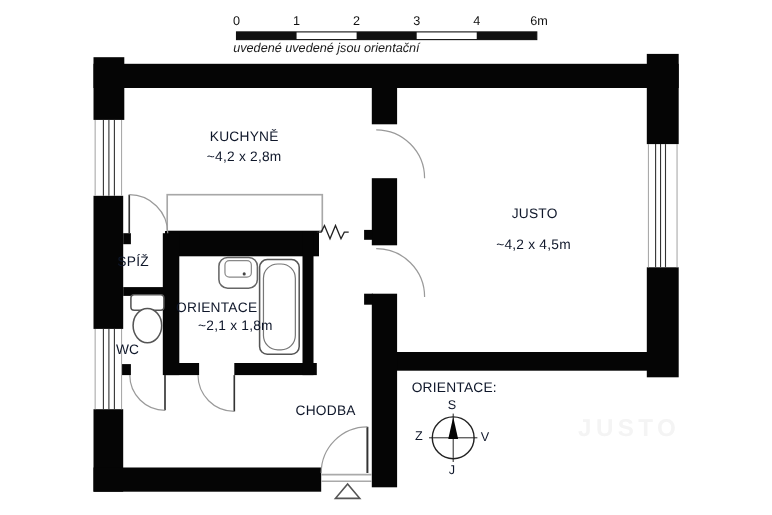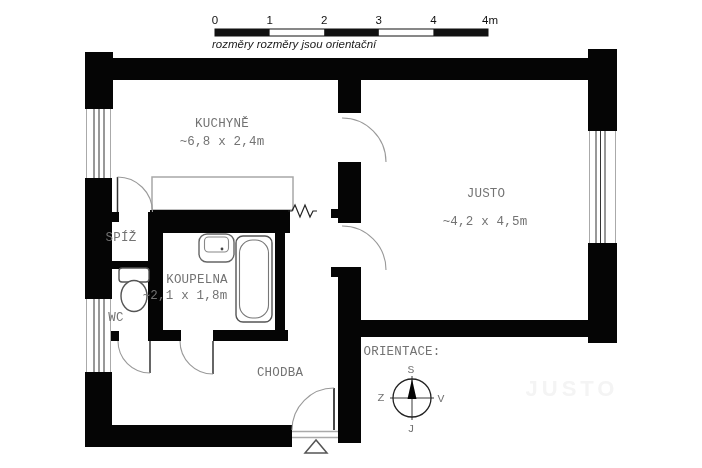--- a/index.html
+++ b/index.html
@@ -3,21 +3,21 @@
 <meta charset="utf-8">
 <style>
   html,body{margin:0;padding:0;background:#fff;}
   .stage{
     position:relative;width:702px;height:468px;background:#ffffff;overflow:hidden;
     font-family:"Liberation Sans", sans-serif;color:#1a1a1a;
   }
   .stage svg{position:absolute;left:0;top:0;}
   .lbl{
     position:absolute;transform:translate(-50%,-50%);
-    white-space:nowrap;font-size:12.5px;color:#737373;letter-spacing:.2px;font-family:Liberation Mono, monospace;
+    white-space:nowrap;font-size:12.5px;color:#0f172a;letter-spacing:.2px;
   }
   .tick{position:absolute;transform:translate(-50%,-50%);font-size:11.5px;color:#111;}
   .caption{position:absolute;left:212px;top:38px;font-size:11.5px;font-style:italic;color:#1a1a1a;}
   .compass-letter{font-size:11.5px;}
   .watermark{
     position:absolute;left:572px;top:389px;transform:translate(-50%,-50%);
     font-size:22px;font-weight:bold;letter-spacing:4px;color:#f4f4f4;
   }
 </style>
 </head>
@@ -131,34 +131,34 @@
       <line x1="390" y1="398" x2="434" y2="398" stroke="#222" stroke-width="0.9"></line>
       <polygon points="412,379 407.5,399 416.5,399" fill="#050505"></polygon>
     </g>
   </svg>
 
   <div class="tick" style="left:215px;top:20px">0</div>
   <div class="tick" style="left:269.6px;top:20px">1</div>
   <div class="tick" style="left:324.2px;top:20px">2</div>
   <div class="tick" style="left:378.8px;top:20px">3</div>
   <div class="tick" style="left:433.4px;top:20px">4</div>
-  <div class="tick" style="left:490px;top:20px">4m</div>
-  <div class="caption">rozměry rozměry jsou orientační</div>
+  <div class="tick" style="left:490px;top:20px">6m</div>
+  <div class="caption">uvedené uvedené jsou orientační</div>
 
   <div class="lbl" style="left:222px;top:124px">KUCHYNĚ</div>
-  <div class="lbl" style="left:222px;top:142px">~6,8 x 2,4m</div>
+  <div class="lbl" style="left:222px;top:142px">~4,2 x 2,8m</div>
   <div class="lbl" style="left:486px;top:194px">JUSTO</div>
   <div class="lbl" style="left:485px;top:222px">~4,2 x 4,5m</div>
-  <div class="lbl" style="left:197px;top:280px">KOUPELNA</div>
-  <div class="lbl" style="left:185px;top:296px">~2,1 x 1,8m</div>
+  <div class="lbl" style="left:197px;top:280px">ORIENTACE</div>
+  <div class="lbl" style="left:214px;top:296px">~2,1 x 1,8m</div>
   <div class="lbl" style="left:121px;top:238px">SPÍŽ</div>
   <div class="lbl" style="left:116px;top:318px">WC</div>
-  <div class="lbl" style="left:280px;top:373px">CHODBA</div>
+  <div class="lbl" style="left:296px;top:373px">CHODBA</div>
 
-  <div class="lbl" style="left:402px;top:352px">ORIENTACE:</div>
+  <div class="lbl" style="left:413px;top:352px">ORIENTACE:</div>
   <div class="lbl compass-letter" style="left:411px;top:369px">S</div>
   <div class="lbl compass-letter" style="left:411px;top:428px">J</div>
   <div class="lbl compass-letter" style="left:381px;top:397px">Z</div>
   <div class="lbl compass-letter" style="left:441px;top:398px">V</div>
 
   <div class="watermark">JUSTO</div>
 
 </div>
 
 </body></html>

